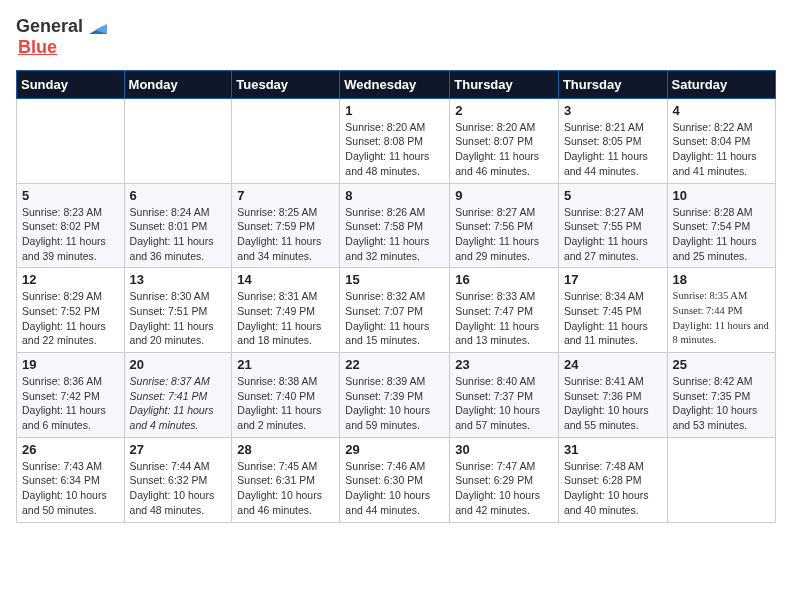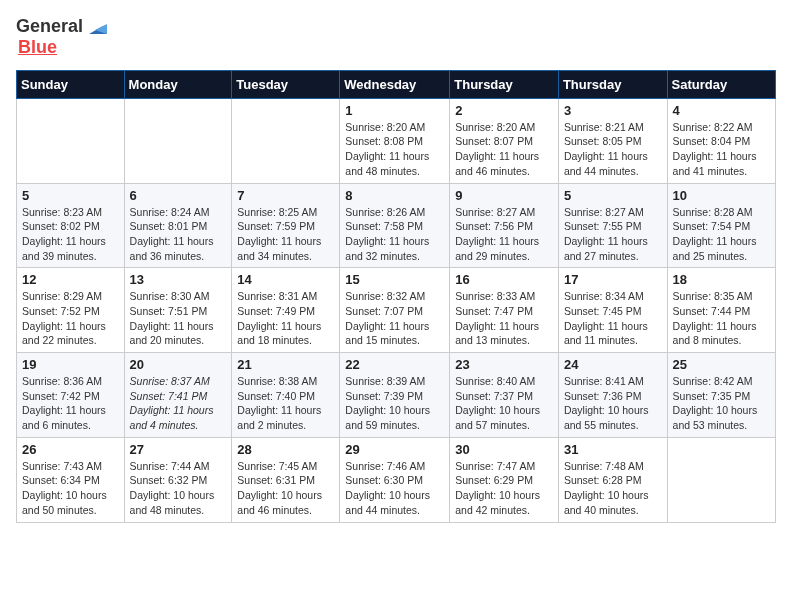--- a/index.html
+++ b/index.html
@@ -220,21 +220,21 @@
 Daylight: 11 hours and 13 minutes.</div>
         </td>
         <td>
           <div class="day-number">17</div>
           <div class="day-info" style="white-space: pre-line;">Sunrise: 8:34 AM
 Sunset: 7:45 PM
 Daylight: 11 hours and 11 minutes.</div>
         </td>
         <td>
           <div class="day-number">18</div>
-          <div class="day-info" style="white-space: pre-line;">Sunrise: 8:35 AM
+          <div class="day-info" style="white-space: pre-line; font-family: Liberation Serif, serif;">Sunrise: 8:35 AM
 Sunset: 7:44 PM
 Daylight: 11 hours and 8 minutes.</div>
         </td>
       </tr>
       <tr>
         <td>
           <div class="day-number">19</div>
           <div class="day-info" style="white-space: pre-line;">Sunrise: 8:36 AM
 Sunset: 7:42 PM
 Daylight: 11 hours and 6 minutes.</div>

